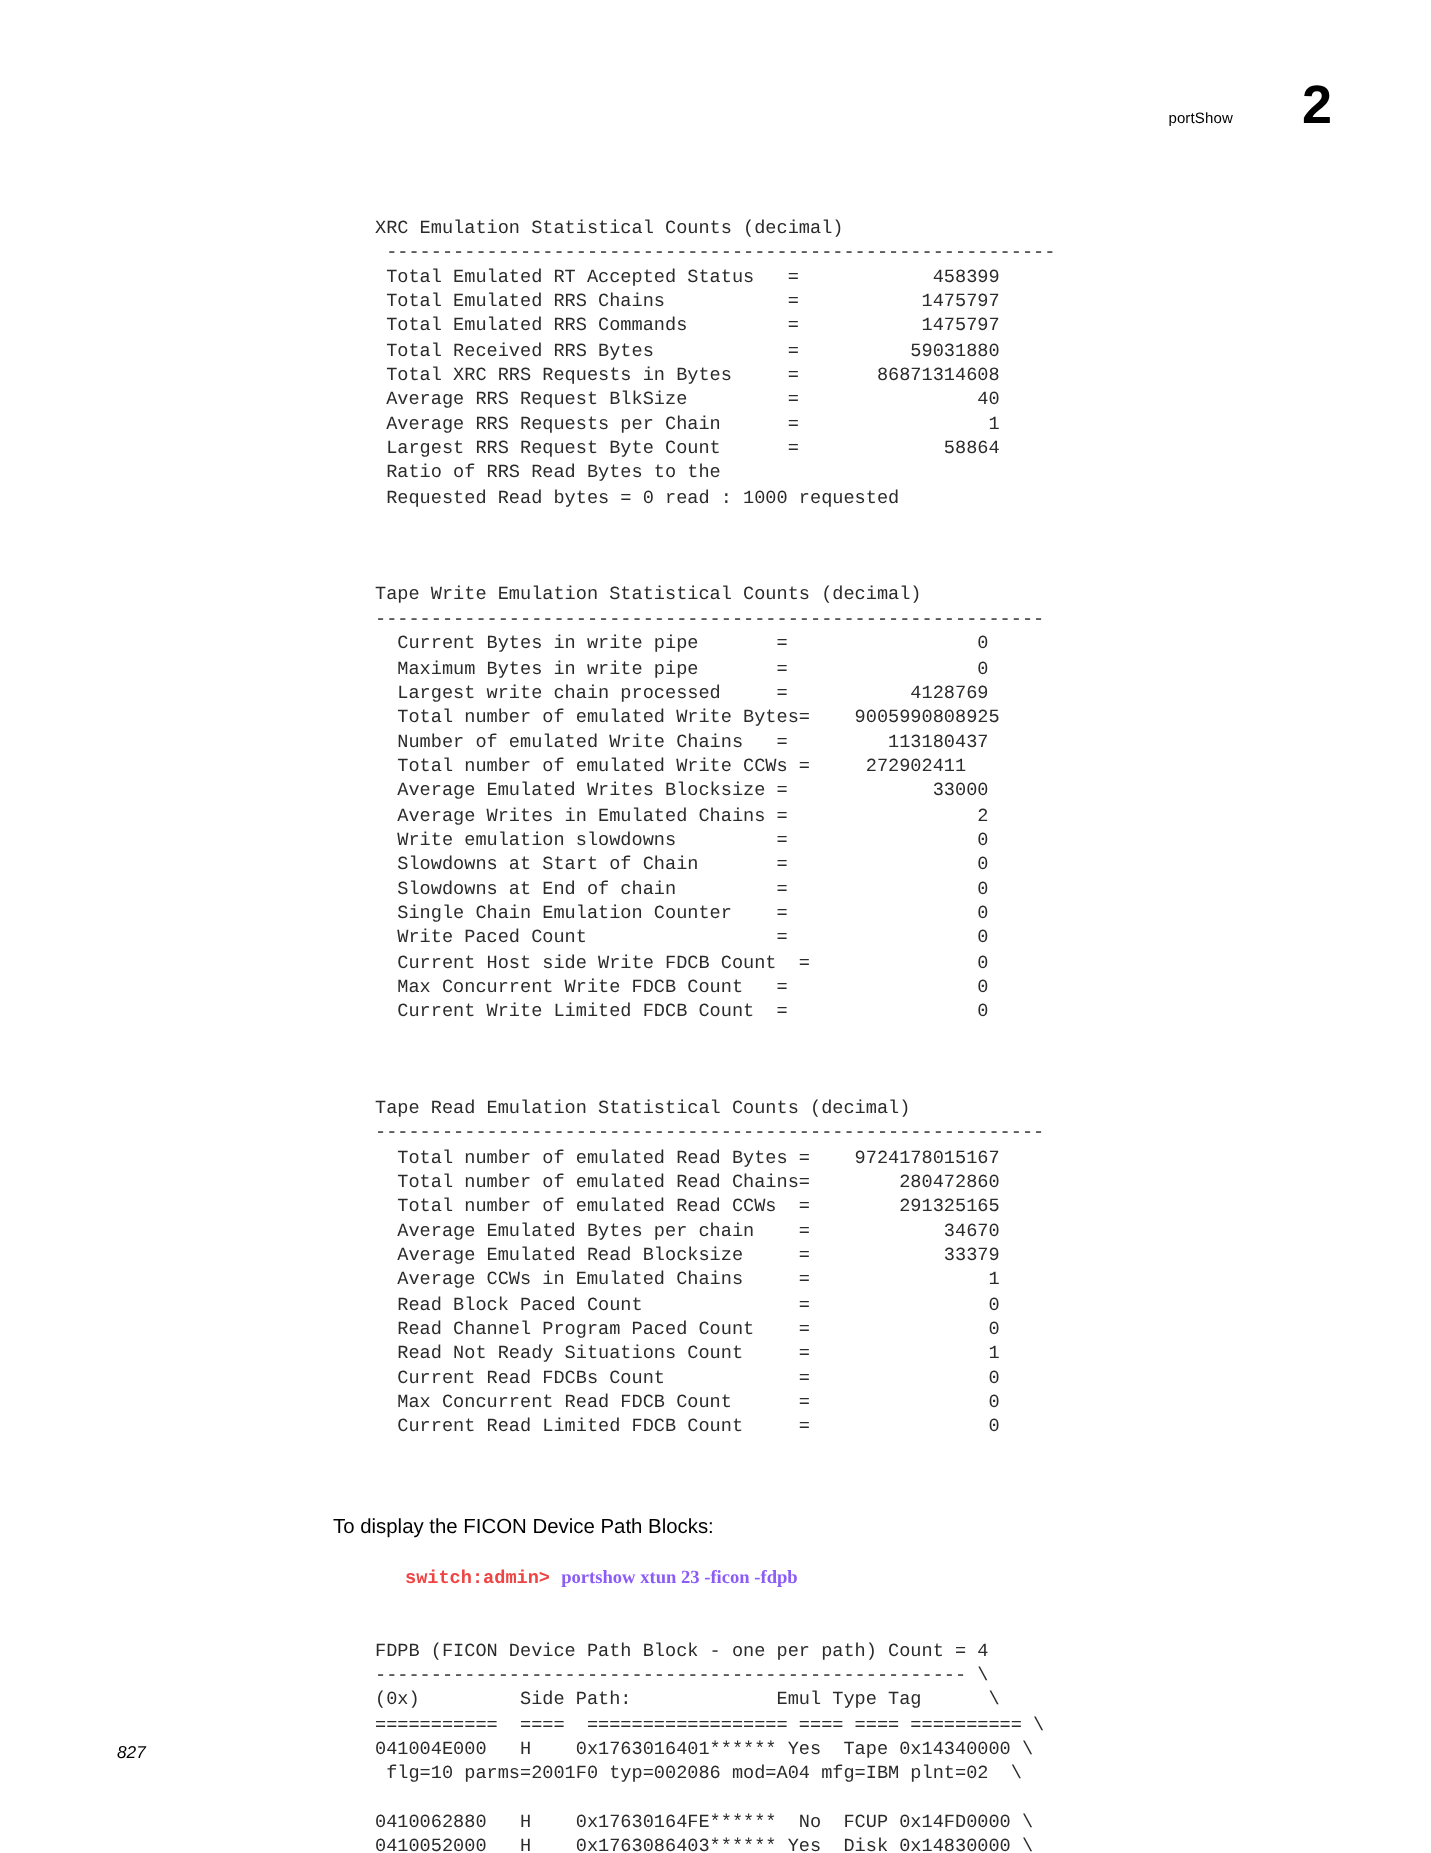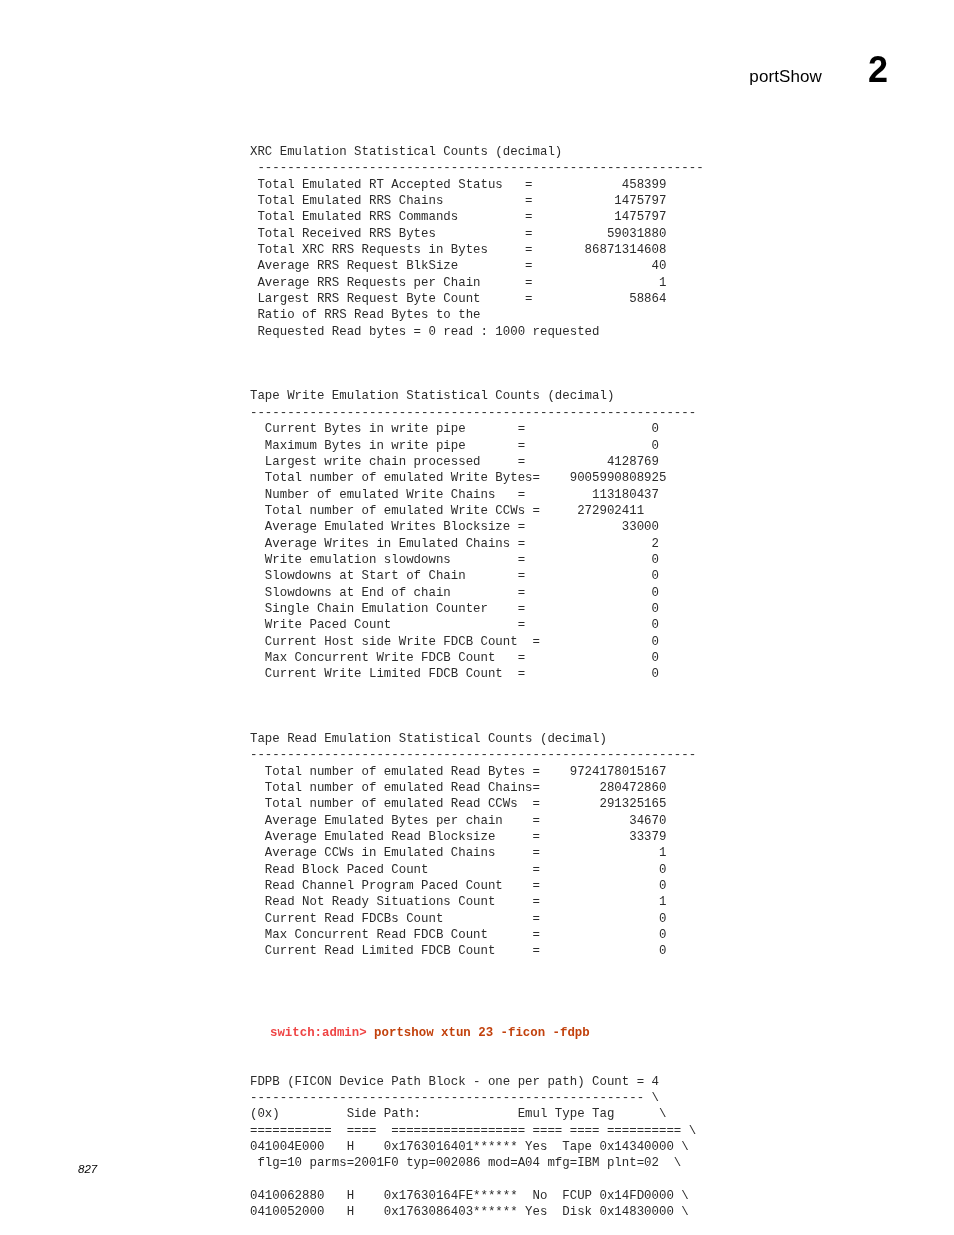--- a/index.html
+++ b/index.html
@@ -21,21 +21,21 @@
   .page-header {
     position: absolute;
     top: 52px;
     right: 66px;
     display: flex;
     align-items: baseline;
     gap: 46px;
   }
   .header-topic {
     font-family: "Liberation Sans", sans-serif;
-    font-size: 17px;
+    font-size: 10px;
     color: #000000;
     letter-spacing: 0.1px;
   }
   .header-chapter {
     font-family: "Liberation Sans", sans-serif;
     font-size: 36px;
     font-weight: bold;
     line-height: 1;
     color: #000000;
   }
@@ -77,21 +77,21 @@
   .cmd-line {
     font-family: "Liberation Mono", "DejaVu Sans Mono", monospace;
     font-size: 12.4px;
     line-height: 16.35px;
     white-space: pre;
     margin: 0;
     margin-left: 250px;
     color: #2b2b2b;
   }
   .cmd-line .prompt { color: #ef4444; font-weight: bold; margin-left: 20px; }
-  .cmd-line .cmd { color: #c2410c; font-weight: bold; }
+  .cmd-line .cmd { color: #8b5cf6; font-weight: bold; font-family: Liberation Serif, serif; }
 
   
   .page-footer {
     position: absolute;
     left: 78px;
     right: 78px;
     top: 1162px;
     display: flex;
     justify-content: space-between;
     align-items: flex-start;
@@ -160,20 +160,21 @@
   Read Block Paced Count              =                0
   Read Channel Program Paced Count    =                0
   Read Not Ready Situations Count     =                1
   Current Read FDCBs Count            =                0
   Max Concurrent Read FDCB Count      =                0
   Current Read Limited FDCB Count     =                0</pre>
 
   <div class="block-gap"></div>
   <div class="block-gap"></div>
 
+  <p class="body-para">To display the FICON Device Path Blocks:</p>
 
   <div class="block-gap"></div>
 
   <div class="cmd-line"><span class="prompt">switch:admin&gt; </span><span class="cmd">portshow xtun 23 -ficon -fdpb</span></div>
 
   <div class="block-gap"></div>
 
   <pre class="mono-block">FDPB (FICON Device Path Block - one per path) Count = 4
 ----------------------------------------------------- \
 (0x)         Side Path:             Emul Type Tag      \

